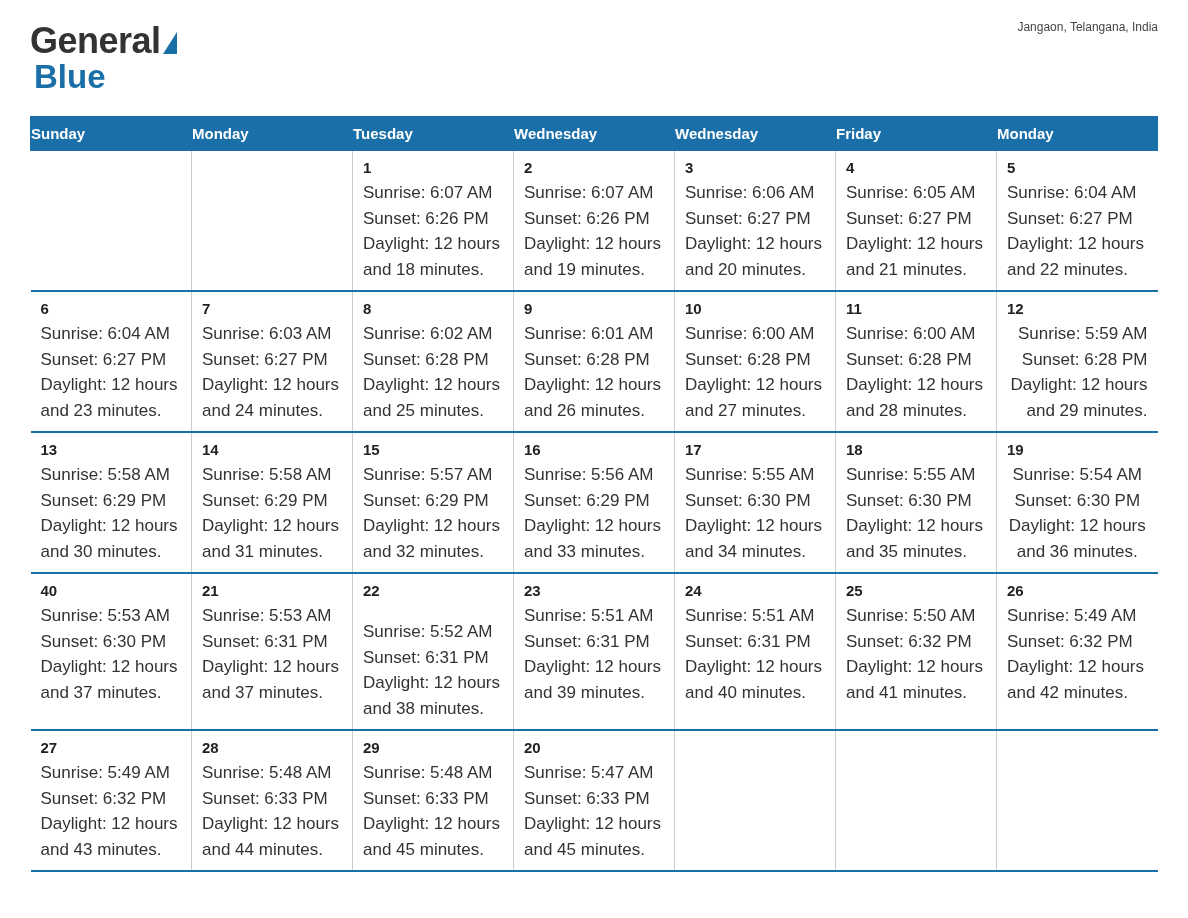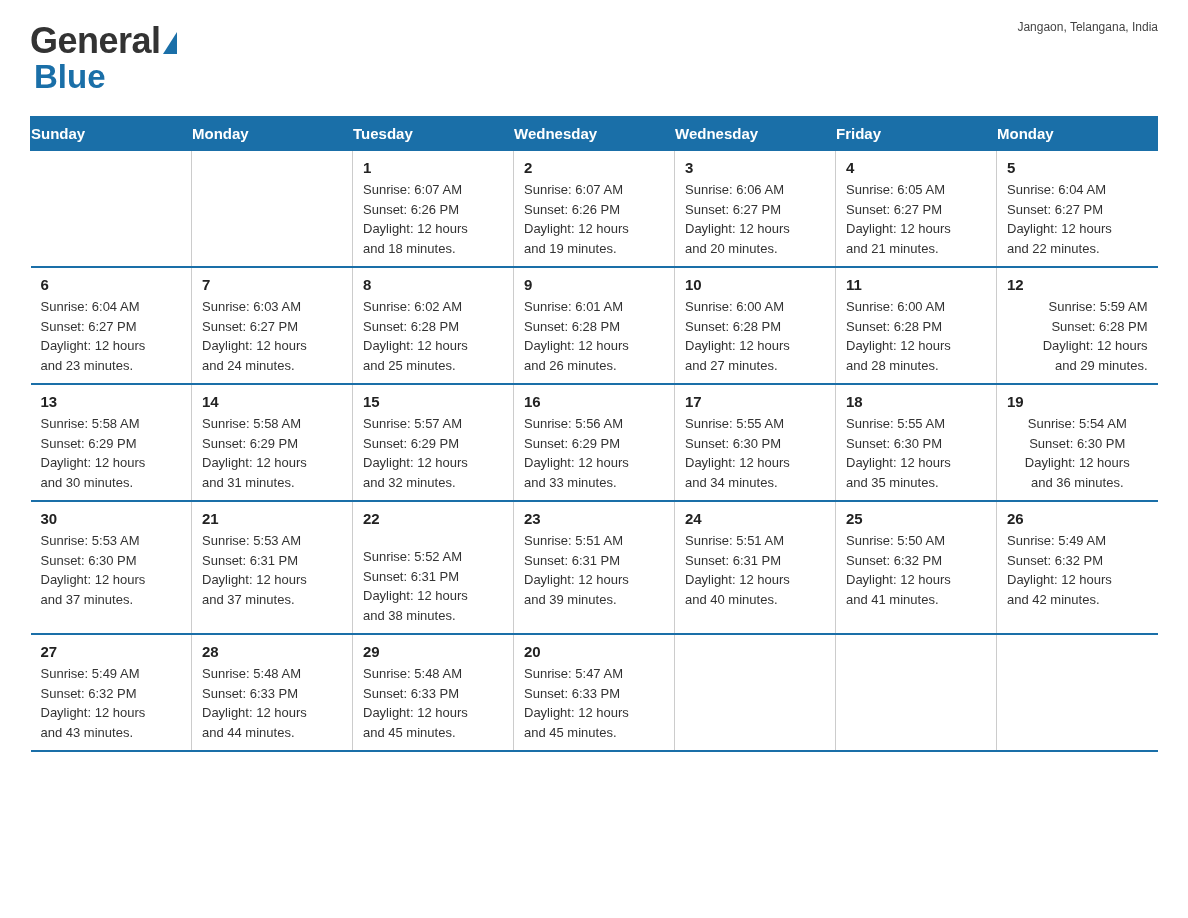--- a/index.html
+++ b/index.html
@@ -92,21 +92,21 @@
     }
     .day-number {
       font-size: 15px;
       font-weight: bold;
       color: #222;
       display: block;
       margin-bottom: 4px;
     }
     .day-info {
       color: #333;
-      font-size: 13px;
+      font-size: 17px;
       line-height: 1.5;
     }
     .empty-cell {
       background: #fff;
     }
   </style>
 </head>
 <body>
 
 <div class="header">
@@ -271,21 +271,21 @@
         <td>
           <span class="day-number">19</span>
           <div class="day-info" style="white-space: pre-line; text-align: center;">Sunrise: 5:54 AM
 Sunset: 6:30 PM
 Daylight: 12 hours
 and 36 minutes.</div>
         </td>
       </tr>
       <tr>
         <td>
-          <span class="day-number">30</span>
+          <span class="day-number">40</span>
           <div class="day-info" style="white-space: pre-line;">Sunrise: 5:53 AM
 Sunset: 6:30 PM
 Daylight: 12 hours
 and 37 minutes.</div>
         </td>
         <td>
           <span class="day-number">21</span>
           <div class="day-info" style="white-space: pre-line;">Sunrise: 5:53 AM
 Sunset: 6:31 PM
 Daylight: 12 hours

